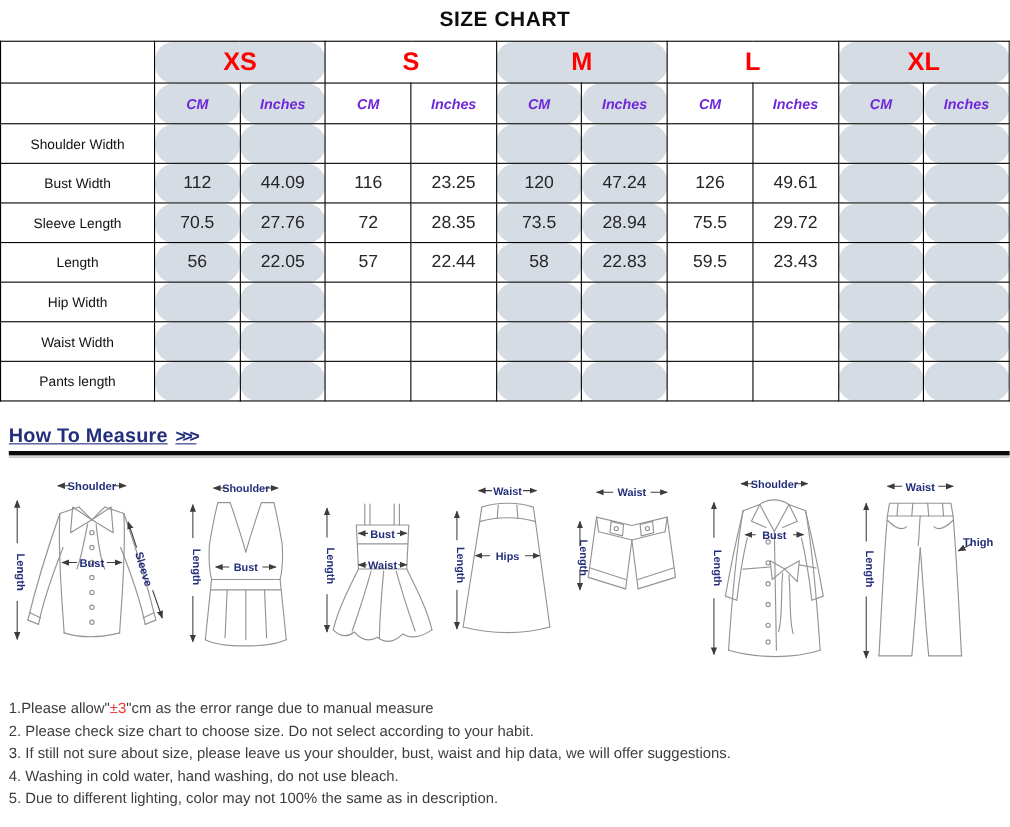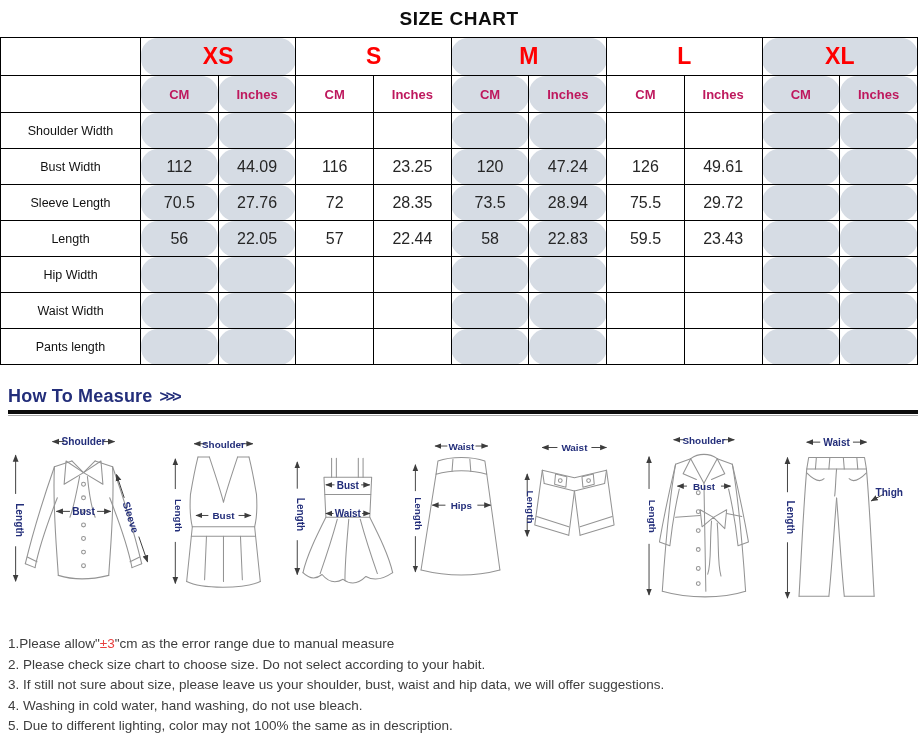--- a/index.html
+++ b/index.html
@@ -20,29 +20,29 @@
   
   table.size-table{
     width:918px;border-collapse:collapse;table-layout:fixed;
   }
   .size-table th,.size-table td{
     border:1px solid #000;
     text-align:center;vertical-align:middle;
     padding:0;overflow:hidden;white-space:nowrap;
   }
   .size-th{height:37px;font-size:23px;font-weight:bold;color:#ff0000;}
-  .unit-th{height:36px;font-size:13px;font-weight:bold;color:#be185d;}
+  .unit-th{height:36px;font-size:13px;font-weight:bold;color:#6d28d9;font-style:italic;}
   .row-label{height:35px;font-size:12.5px;font-weight:normal;background:#fff;color:#111;}
   .val{height:35px;font-size:16px;color:#262626;background:#fff;}
   .shade{background:#d6dce4;border-radius:17px;}
   
   .measure-head{margin:21px 0 0 0;padding-left:8px;}
   .measure-title{
     display:inline-flex;align-items:baseline;gap:7px;
-    color:#232e7a;font-weight:bold;font-size:18px;letter-spacing:.2px;
+    color:#232e7a;font-weight:bold;font-size:18px;letter-spacing:.2px;text-decoration:underline;
   }
   .measure-arrows{font-size:16px;font-weight:bold;letter-spacing:-3px;padding-right:3px;}
   .measure-rule{height:4px;background:#0c0c0c;margin-top:3px;}
   .measure-rule2{height:1px;background:#a9a9a9;margin-top:1px;}
   
   .figures{
     display:flex;align-items:flex-start;
     padding:9px 2px 0 4px;height:204px;text-align:center;
   }
   .fig{flex:0 0 auto;}

